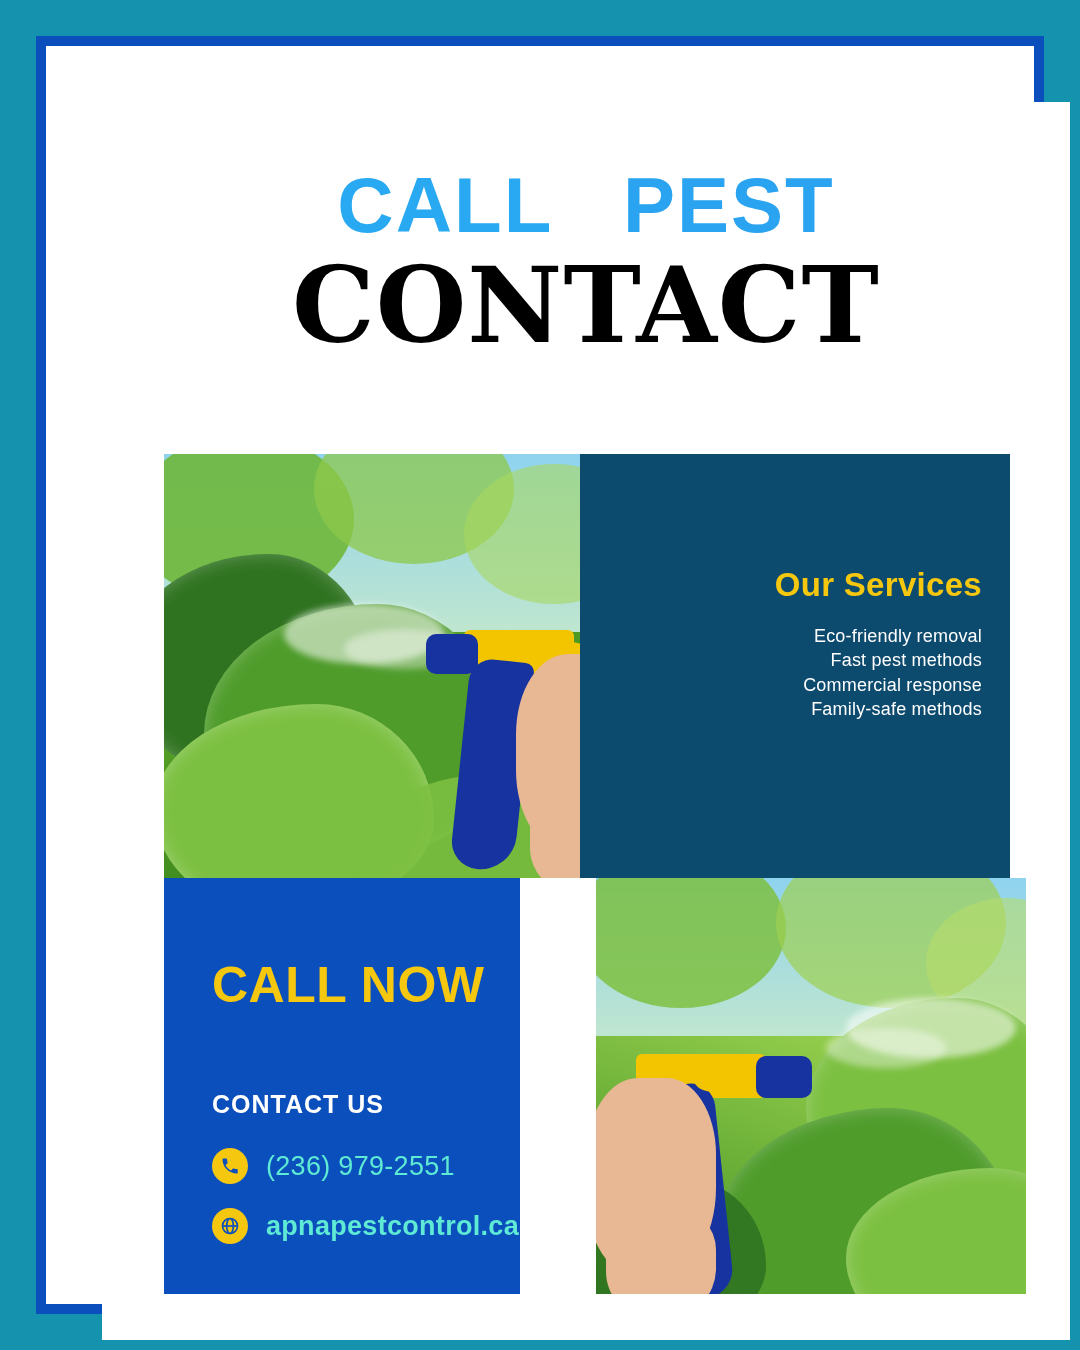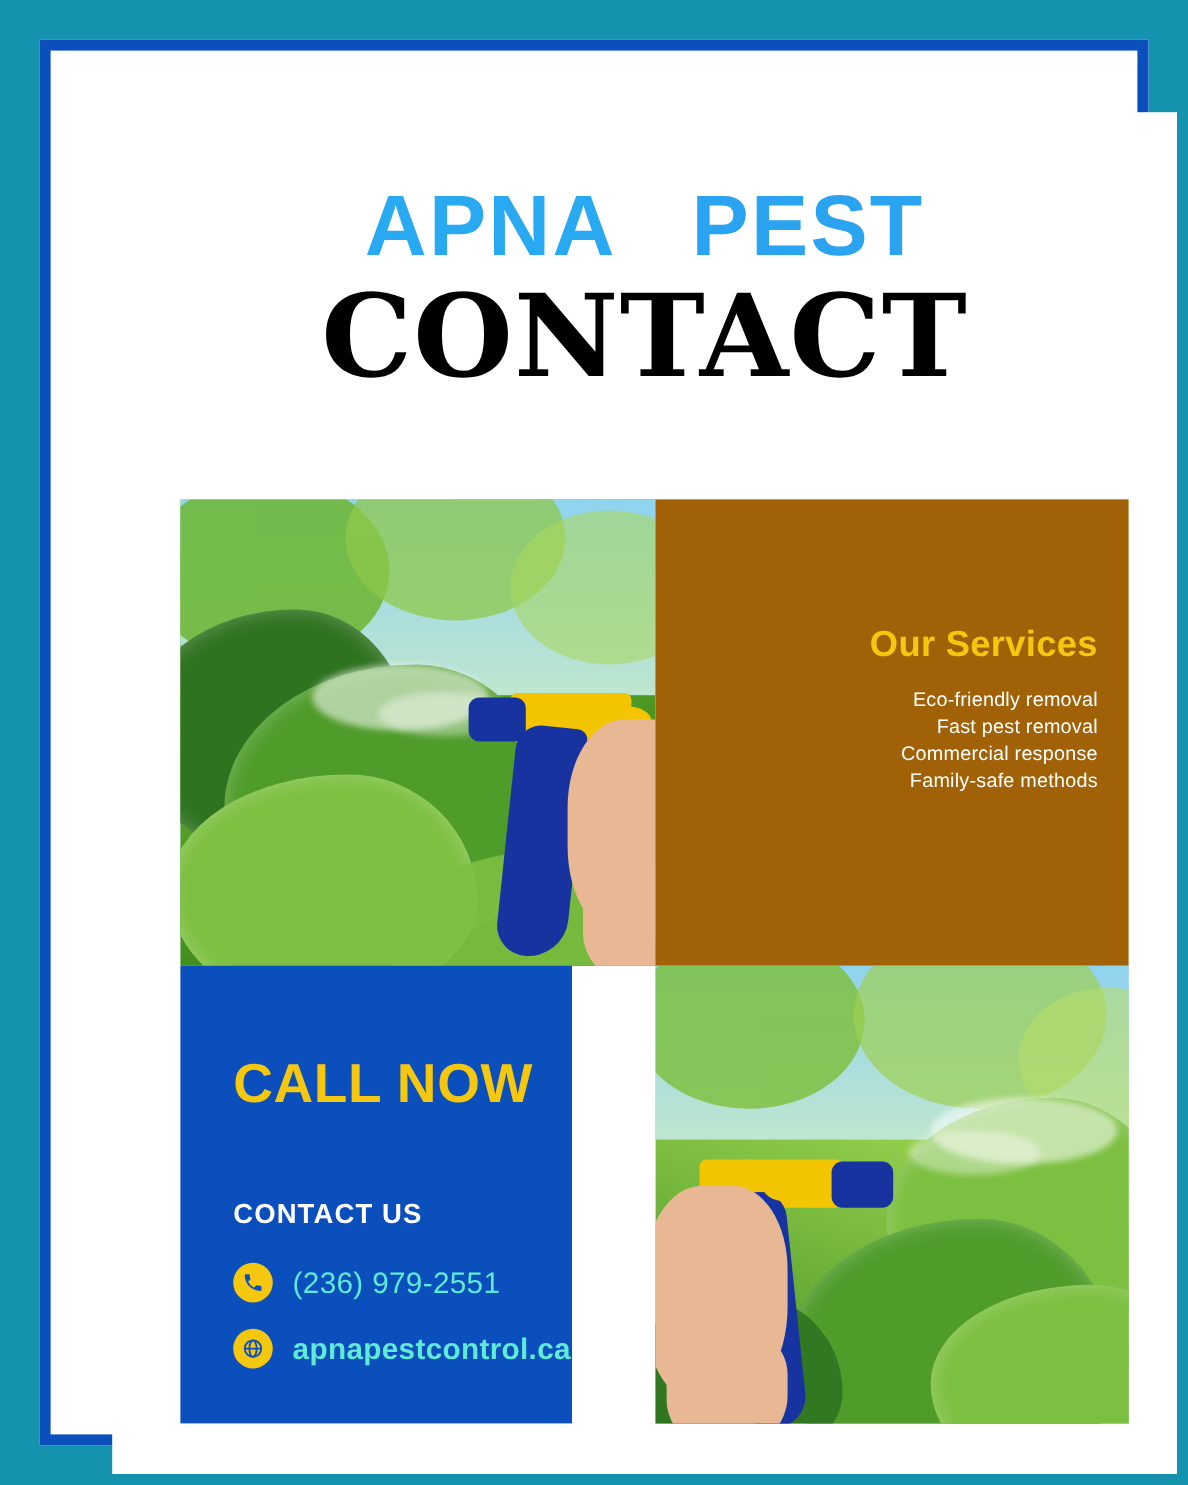--- a/index.html
+++ b/index.html
@@ -91,25 +91,25 @@
   
   .photo-top {
     left: 0;
     top: 0;
     width: 432px;
     height: 424px;
     background: linear-gradient(160deg, #9fd24a 0%, #5aa62a 40%, #2f7a18 100%);
   }
   
   .services {
-    left: 432px;
+    left: 416px;
     top: 0;
     width: 430px;
     height: 424px;
-    background: #a16207;
+    background: #0c4a6e;
   }
   
   .contact {
     left: 0;
     top: 424px;
     width: 356px;
     height: 416px;
     background: #0b4fbd;
   }
   
@@ -249,21 +249,21 @@
 </style>
 </head>
 <body>
 
 <div class="poster">
   <div class="frame">
     <div class="inner">
 
       <div class="title-block">
         <div class="title-line1">
-          <span class="title-apna">APNA</span>
+          <span class="title-apna">CALL</span>
           <span>&nbsp;</span>
           <span class="title-pest">PEST</span>
         </div>
         <div class="title-line2">CONTACT</div>
       </div>
 
       <div class="grid">
 
         <div class="panel photo-top">
           <div class="sky"></div>
@@ -287,21 +287,21 @@
             <div class="hand" style="left:352px; top:200px; width:130px; height:200px;"></div>
             <div class="hand" style="left:366px; top:330px; width:110px; height:110px;"></div>
           </div>
         </div>
 
         <div class="panel services">
           <div class="services-inner">
             <div class="services-title">Our Services</div>
             <ul class="services-list">
               <li>Eco-friendly removal</li>
-              <li>Fast pest removal</li>
+              <li>Fast pest methods</li>
               <li>Commercial response</li>
               <li>Family-safe methods</li>
             </ul>
           </div>
         </div>
 
         <div class="panel contact">
           <div class="call-now">CALL NOW</div>
           <div class="contact-us">CONTACT US</div>
 

